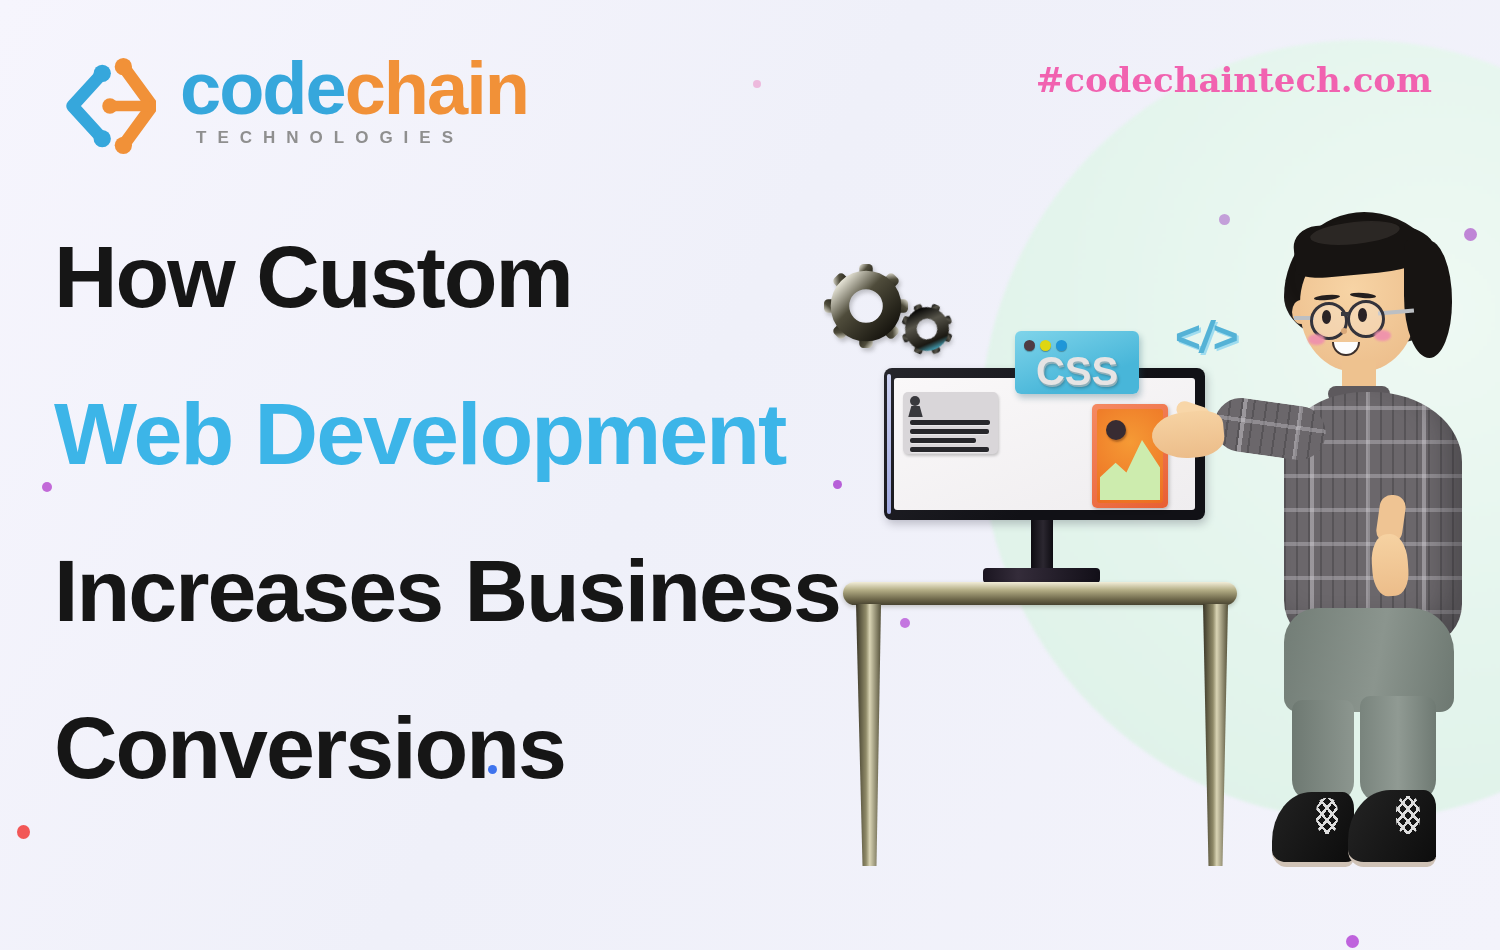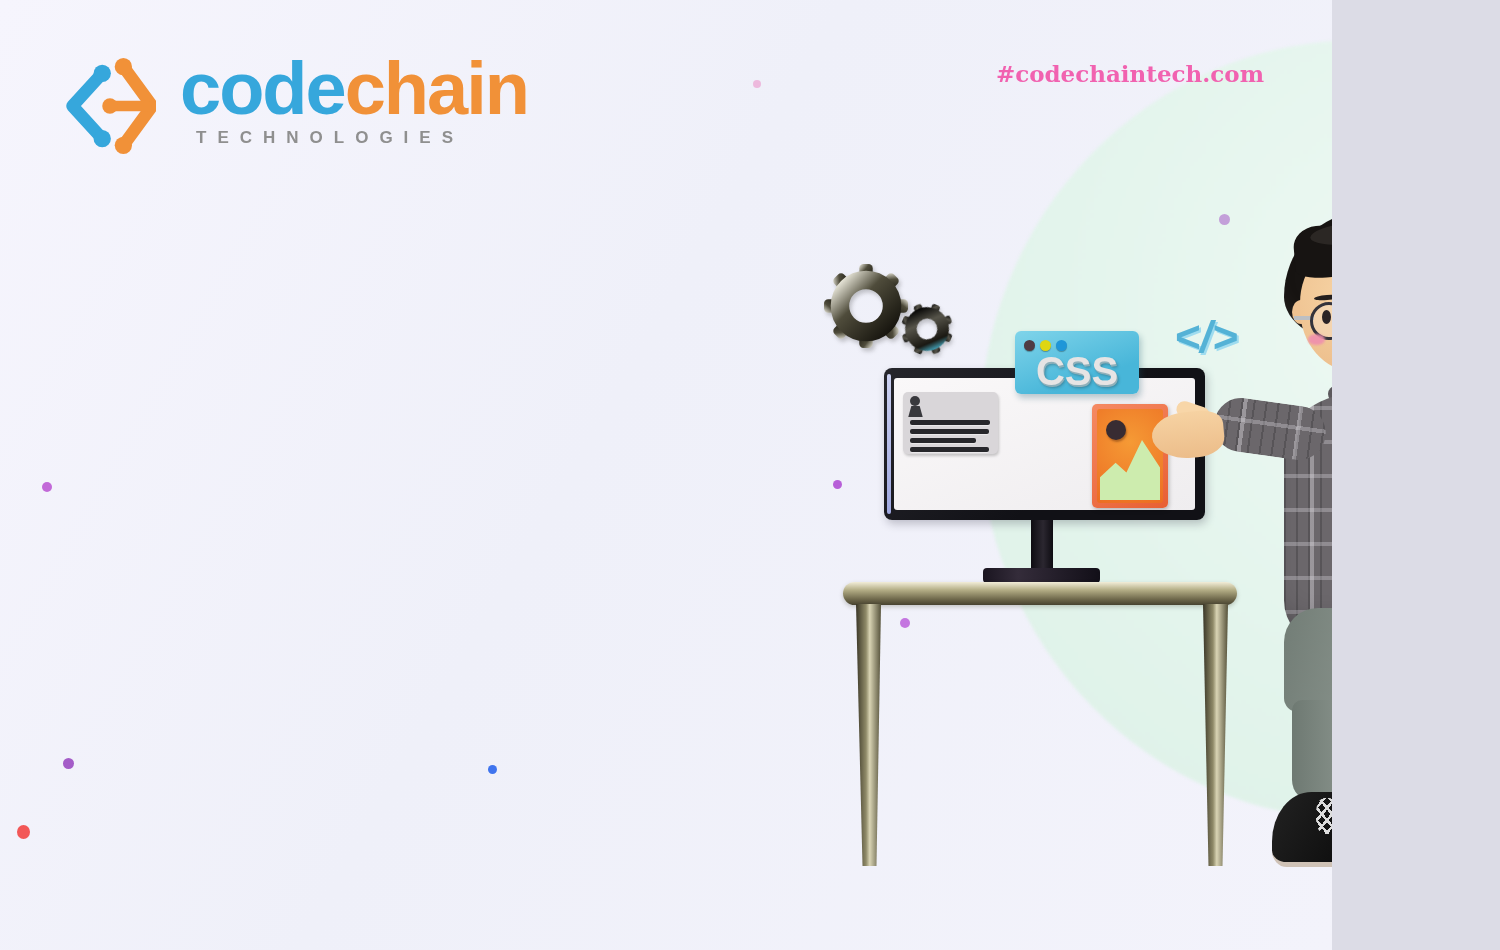--- a/index.html
+++ b/index.html
@@ -1,35 +1,35 @@
 <!DOCTYPE html>
 <html><head>
 <meta charset="utf-8">
 <style>
   html,body{margin:0;padding:0;background:#dcdce6;}
   .stage{
-    position:relative;width:1332px;height:950px;overflow:hidden;
+    position:relative;width:1500px;height:950px;overflow:hidden;
     background:linear-gradient(120deg,#f6f5fd 0%,#eff0f9 45%,#f3f3fb 100%);
     font-family:"Liberation Sans",sans-serif;
   }
   .abs{position:absolute;}
   
   .blob{
     left:980px;top:40px;width:760px;height:780px;border-radius:50%;
     background:radial-gradient(circle at 60% 35%, #eef9f3 0%, #e3f4ec 55%, #dcf0e6 100%);
     filter:blur(1.5px);
   }
   .dot{border-radius:50%;}
   
   .logo-word{font-size:74px;font-weight:700;letter-spacing:-2px;line-height:1;}
   .logo-code{color:#36a7dc;}
   .logo-chain{color:#f19138;}
   .logo-tagline{font-size:17px;font-weight:700;letter-spacing:11px;color:#8f8f8f;}
   
-  .hashtag{font-family:"DejaVu Serif",serif;font-weight:700;font-size:23px;color:#f162b0;}
+  .hashtag{font-family:"DejaVu Serif",serif;font-weight:700;font-size:34px;color:#f162b0;}
   
   .headline{left:54px;top:198px;width:900px;}
   .headline .line{font-size:88px;font-weight:700;letter-spacing:-2px;line-height:157px;white-space:nowrap;}
   .line-dark{color:#161616;}
   .line-blue{color:#3cb5e8;}
   
   .monitor{left:884px;top:368px;width:321px;height:152px;background:linear-gradient(135deg,#26262c,#111116 60%);border-radius:8px;box-shadow:2px 4px 8px rgba(40,40,60,.25);}
   .screen{left:894px;top:378px;width:301px;height:132px;background:linear-gradient(160deg,#faf8f9,#efedef);border-radius:3px;}
   .bezel-accent{left:887px;top:374px;width:4px;height:140px;border-radius:2px;background:linear-gradient(180deg,#cdd2f2,#9fa8e0);}
   .stand-pole{left:1031px;top:520px;width:22px;height:52px;background:linear-gradient(90deg,#0e0c12,#2b2730 55%,#0e0c12);}
@@ -100,20 +100,26 @@
       <circle cx="52" cy="50" r="8" fill="#f19138"></circle>
     </svg>
     <div class="abs logo-word" style="left:120px;top:0;">
       <span class="logo-code">code</span><span class="logo-chain">chain</span>
     </div>
     <div class="abs logo-tagline" style="left:136px;top:76px;">TECHNOLOGIES</div>
   </div>
 
   <div class="abs hashtag" style="right:68px;top:60px;">#codechaintech.com</div>
 
+  <div class="abs headline">
+    <div class="line line-dark">How Custom</div>
+    <div class="line line-blue">Web Development</div>
+    <div class="line line-dark">Increases Business</div>
+    <div class="line line-dark">Conversions</div>
+  </div>
 
   <svg class="abs gear" style="left:824px;top:264px;" width="84" height="84" viewBox="0 0 100 100">
     <defs>
         <linearGradient id="g1" x1="0" y1="0" x2="1" y2="1">
       <stop offset="0" stop-color="#efede0"></stop>
           <stop offset="0.38" stop-color="#4f4c3b"></stop>
           <stop offset="1" stop-color="#15130d"></stop>
     </linearGradient>
       </defs>
     <g fill="url(#g1)">

